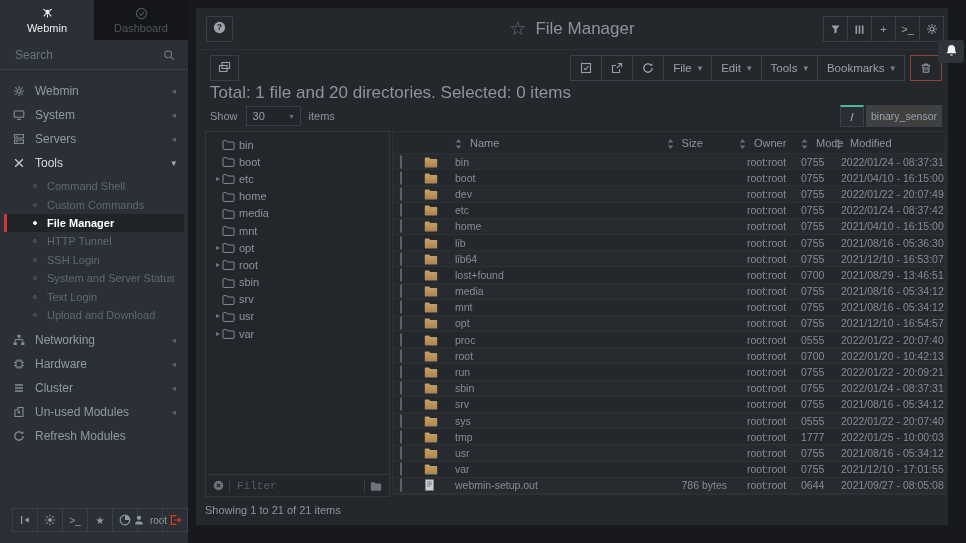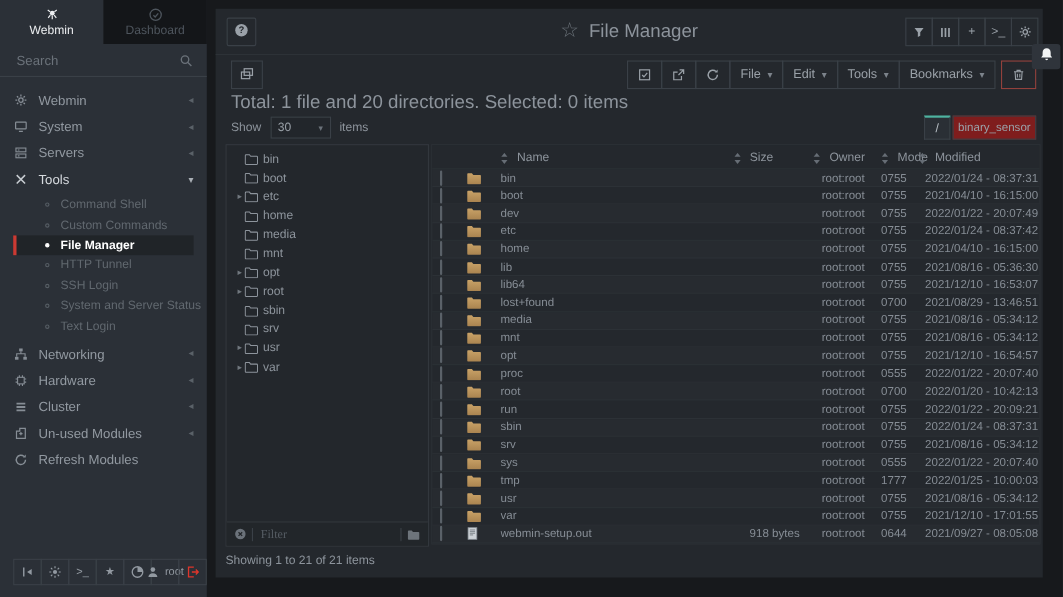--- a/index.html
+++ b/index.html
@@ -20,21 +20,21 @@
   .search::placeholder{color:#6b727a}
   .search-ic{color:#6b727a;display:flex}
   .menu{flex:1;padding-top:9px;overflow:hidden}
   .menu-item{height:24px;display:flex;align-items:center;gap:9px;padding:0 12px;font-size:12px;color:#9299a1;cursor:pointer}
   .mi-ic{width:14px;display:flex;justify-content:center;color:#868d95;flex:none}
   .mi-label{flex:1;white-space:nowrap}
   .mi-caret{font-size:9px;color:#5a6168}
   .menu-item.expanded{color:#d6dade}
   .menu-item.expanded .mi-ic{color:#c6cbd0}
   .menu-item.expanded .mi-caret{color:#aab0b6}
-  .submenu{padding:2px 12px 4px}
+  .submenu{padding:2px 4px 4px}
   .submenu-item{height:18.4px;display:flex;align-items:center;gap:10px;padding-left:26px;font-size:11px;color:#61686f;cursor:pointer;border-left:3px solid transparent;white-space:nowrap}
   .dot{width:4px;height:4px;border:1px solid #565d64;border-radius:50%;flex:none}
   .submenu-item.active{background:#202428;border-left-color:#cb3a33;color:#ffffff;font-weight:bold}
   .submenu-item.active .dot{background:#fff;border-color:#fff}
   .footer{flex:none;display:flex;align-items:center;padding:0 0 11px 12px}
   .fbtn{height:24px;min-width:26px;padding:0 6px;display:flex;align-items:center;justify-content:center;gap:5px;
         border:1px solid #3a4047;margin-left:-1px;color:#9299a1;font-size:10px;background:transparent;cursor:pointer}
   .fbtn:first-child{margin-left:0}
   .fbtn.logout{color:#e0352b}
 
@@ -57,32 +57,32 @@
   .gbtn.danger{margin-left:5px;border-color:#93413c}
   .statusline{margin:6px 14px 4px;font-size:17px;color:#8d949c;height:12px;line-height:12px}
   .controls{margin:6px 6px 0 14px;display:flex;align-items:center;justify-content:space-between;height:22px}
   .show-ctl{display:flex;align-items:center;gap:8px;font-size:11px;color:#8d949c}
   .select{width:55px;height:20px;border:1px solid #3a4047;display:flex;align-items:center;justify-content:space-between;
           padding:0 6px;font-size:11px;color:#9aa1a8;cursor:pointer;background:#22262b}
   .sel-caret{font-size:8px;color:#6b727a}
   .crumbs{display:flex;align-items:stretch;height:22px}
   .crumb-root{width:24px;border:1px solid #3a4047;border-top:2px solid #4eb3a0;background:#2a2f35;color:#b9c0c6;font-size:11px;
               display:flex;align-items:center;justify-content:center;cursor:pointer}
-  .crumb-box{width:76px;margin-left:2px;border:1px solid #3a4047;background:#7f1d1d;color:#9aa1a8;font-size:10.5px;
+  .crumb-box{width:76px;margin-left:2px;border:1px solid #3a4047;background:#404040;color:#9aa1a8;font-size:10.5px;
              display:flex;align-items:center;justify-content:center;cursor:text}
 
   
   .panels{margin:4px 2px 0 9px;display:flex;gap:2px;align-items:flex-start}
   .treepanel{width:185px;height:366px;border:1px solid #32373d;background:#23272c;display:flex;flex-direction:column}
   .tree{flex:1;padding-top:4px;overflow:hidden}
   .tree-row{height:17.2px;display:flex;align-items:center;font-size:11px;color:#8d949c;cursor:pointer}
   .t-arrow{width:16px;padding-left:10px;font-size:8px;color:#70777e;flex:none;line-height:1}
   .t-folder{width:17px;display:flex;flex:none;color:#8d949c}
   .filterbar{flex:none;height:22px;border-top:1px solid #32373d;background:#22262a;display:flex;align-items:center;padding:0 7px;gap:5px}
-  .filter-in{flex:1;background:transparent;border:0;outline:none;color:#9aa1a8;font-size:11px;font-family:Liberation Serif, serif;min-width:0}
+  .filter-in{flex:1;background:transparent;border:0;outline:none;color:#9aa1a8;font-size:11px;font-family:Liberation Mono, monospace;min-width:0}
   .filter-in::placeholder{color:#565d64}
   .fdiv{width:1px;height:12px;background:#3a4047;flex:none}
   .clear-ic,.ffold{display:flex;color:#6b727a;cursor:pointer}
 
   .tablepanel{flex:1;border:1px solid #2c3136;background:#24282d}
   .trow{display:grid;grid-template-columns:26px 36px 1fr 96px 70px 34px 112px;align-items:center;
         height:16.2px;border-bottom:1px solid #2c3136;font-size:10.5px;color:#868d95}
   .tbody .trow:nth-child(odd){background:#272b30}
   .thead .trow{height:22px;font-size:11px;color:#8d949c;background:#24282d}
   .th{display:flex;align-items:flex-end;gap:8px}
@@ -202,20 +202,24 @@
             <span>SSH Login</span>
           </div>
           <div class="submenu-item">
             <span class="dot"></span>
             <span>System and Server Status</span>
           </div>
           <div class="submenu-item">
             <span class="dot"></span>
             <span>Text Login</span>
           </div>
+          <div class="submenu-item">
+            <span class="dot"></span>
+            <span>Upload and Download</span>
+          </div>
         </div>
         <div class="menu-item">
           <span class="mi-ic">
             <svg width="12" height="12" viewBox="0 0 12 12">
               <rect x="4.4" y="0.8" width="3.2" height="2.6" fill="currentColor"></rect>
               <rect x="0.6" y="8.4" width="3.2" height="2.6" fill="currentColor"></rect>
               <rect x="8.2" y="8.4" width="3.2" height="2.6" fill="currentColor"></rect>
               <path d="M6 3.4v2.2M2.2 8.4V5.6h7.6v2.8" fill="none" stroke="currentColor"></path>
             </svg>
           </span>
@@ -996,21 +1000,21 @@
             </div>
             <div class="trow">
               <span><span class="cb"></span></span>
               <span class="fic">
                 <svg width="11" height="12" viewBox="0 0 10 12">
                   <rect x="1" y="0.7" width="8" height="10.6" fill="#ccd1d6" stroke="#878e96" stroke-width="0.7"></rect>
                   <path d="M2.6 2.8h4.8M2.6 4.3h4.8M2.6 5.8h4.8M2.6 7.3h3" stroke="#6a7077" stroke-width="0.7"></path>
                 </svg>
               </span>
               <span class="td-name">webmin-setup.out</span>
-              <span class="td-size">918 bytes</span>
+              <span class="td-size">786 bytes</span>
               <span class="td-owner">root:root</span>
               <span class="td-mode">0644</span>
               <span class="td-modified">2021/09/27 - 08:05:08</span>
             </div>
           </div>
       </div>
     </div>
 
     <div class="showing">Showing 1 to 21 of 21 items</div>
   </main>

